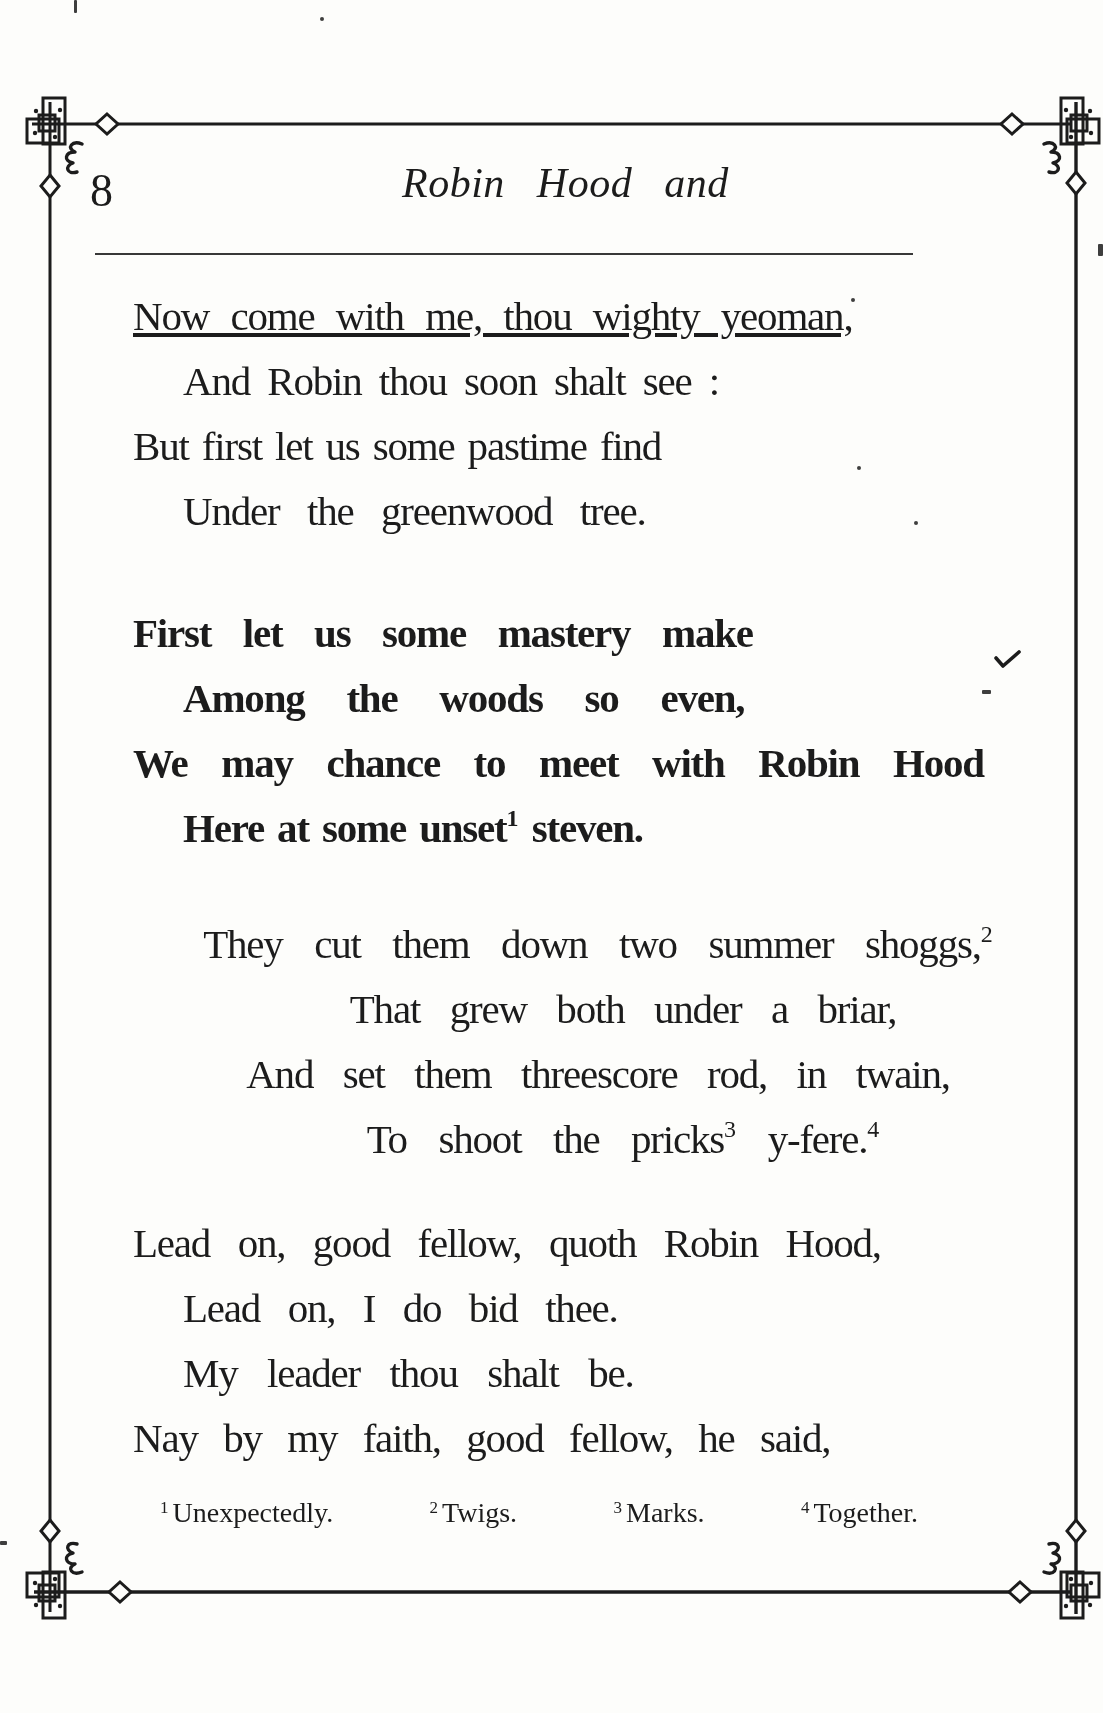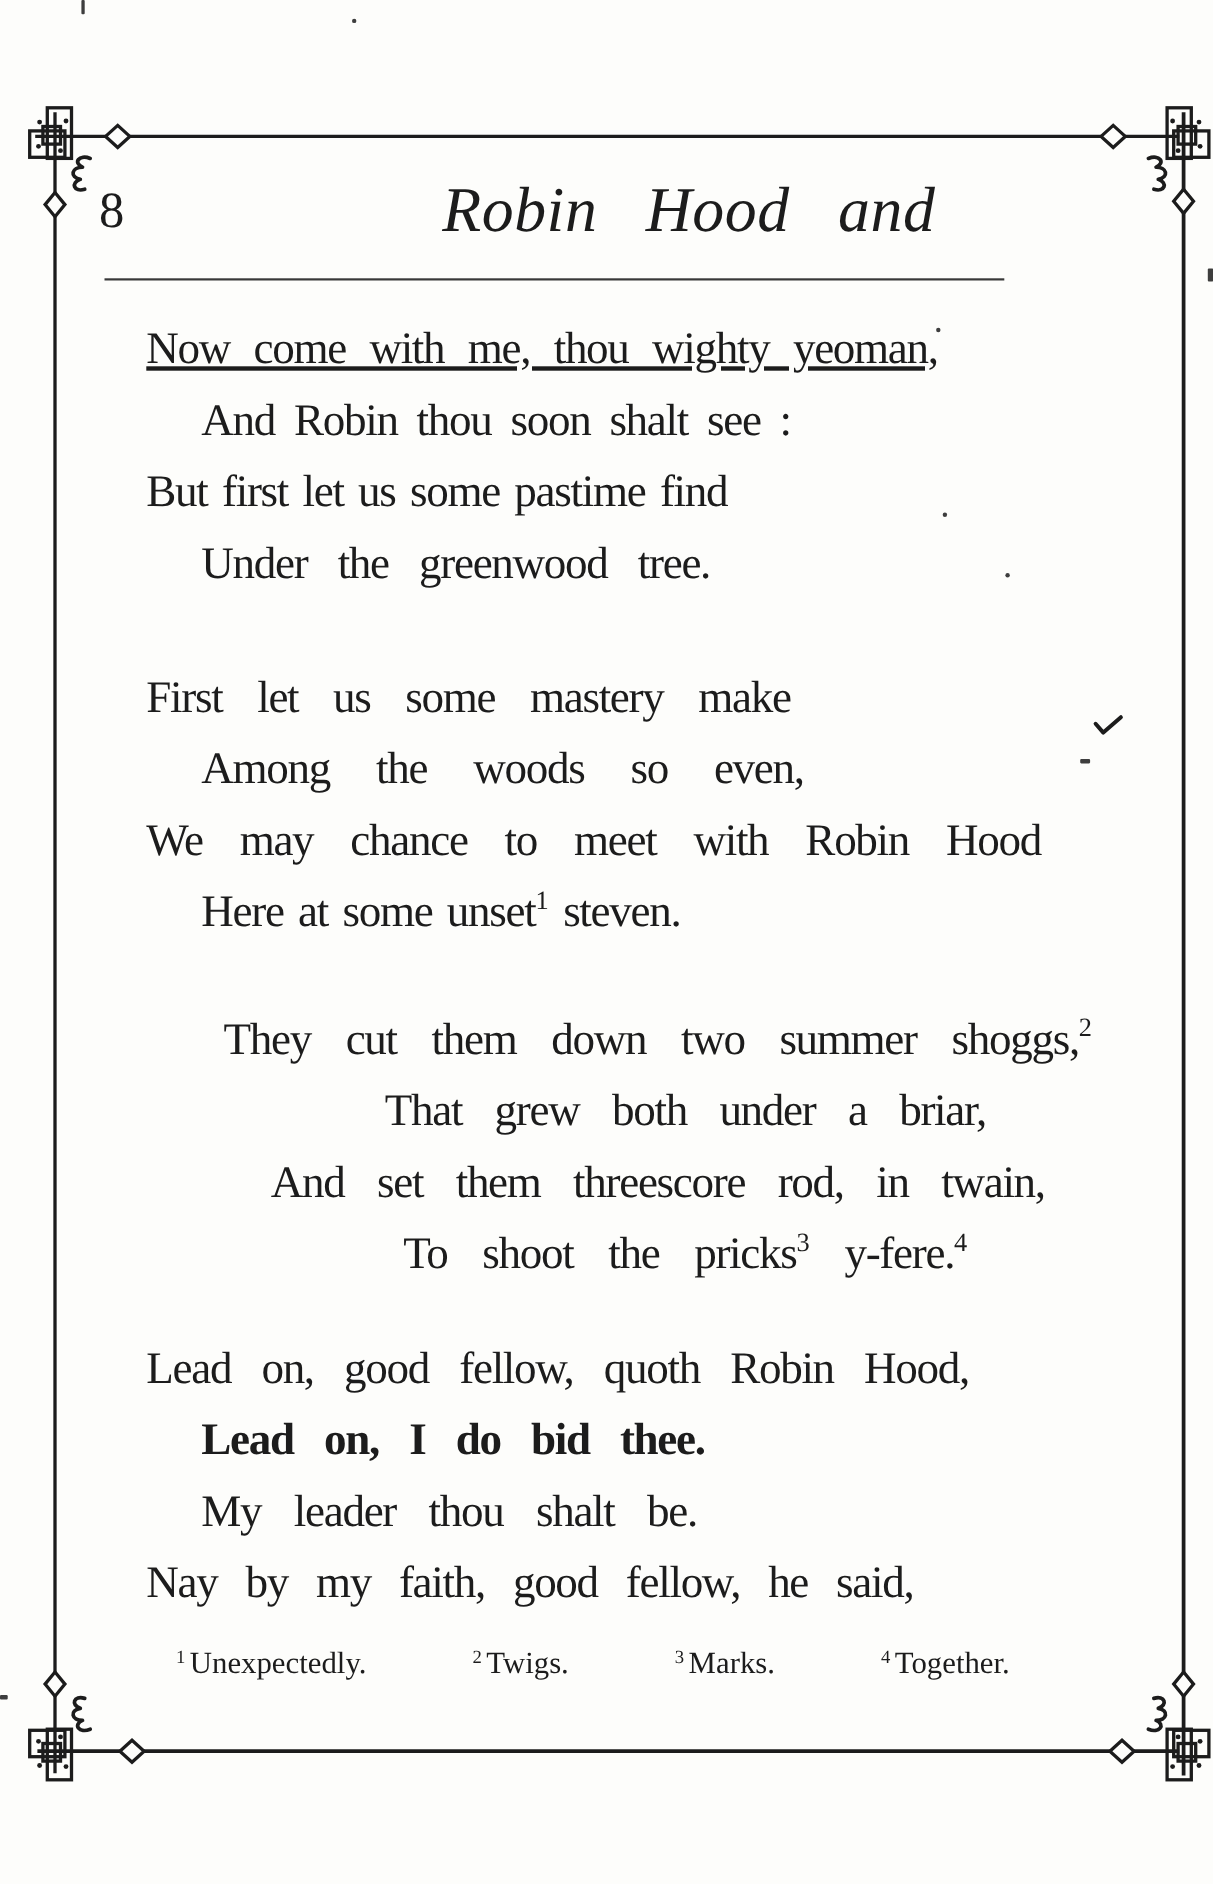--- a/index.html
+++ b/index.html
@@ -18,21 +18,21 @@
     background:var(--paper);
   }
   .border-svg{position:absolute;left:0;top:0;width:1103px;height:1713px;}
 
   .page-number{
     position:absolute;left:90px;top:168px;
     font-size:46px;line-height:1;letter-spacing:0;
   }
   .running-title{
     position:absolute;left:402px;top:162px;
-    font-style:italic;font-size:58px;line-height:1;
+    font-style:italic;font-size:42px;line-height:1;
     word-spacing:0.5em;letter-spacing:0.5px;white-space:nowrap;
   }
   .header-rule{
     position:absolute;left:95px;top:253px;width:818px;height:2px;
     background:var(--ink);opacity:.88;
   }
 
   .poem{position:absolute;left:133px;top:0;width:930px;}
   .stanza{position:absolute;left:0;width:930px;}
   .line{
@@ -149,35 +149,35 @@
     <div class="header-rule"></div>
   </header>
 
   <main class="poem" id="poem">
       <div class="stanza" style="top: 284px;">
         <p class="line" style="word-spacing: 0.3em; text-decoration: underline;"><span>Now come with me, thou wighty yeoman,</span></p>
         <p class="line indent" style="word-spacing: 0.2em;"><span>And Robin thou soon shalt see :</span></p>
         <p class="line" style="word-spacing: 0.1em;"><span>But first let us some pastime find</span></p>
         <p class="line indent" style="word-spacing: 0.45em;"><span>Under the greenwood tree.</span></p>
       </div>
-      <div class="stanza" style="top: 601px;">
+      <div class="stanza" style="top: 601px; font-weight: bold;">
         <p class="line" style="word-spacing: 0.55em;"><span>First let us some mastery make</span></p>
         <p class="line indent" style="word-spacing: 0.8em;"><span>Among the woods so even,</span></p>
         <p class="line" style="word-spacing: 0.6em;"><span>We may chance to meet with Robin Hood</span></p>
         <p class="line indent" style="word-spacing: 0.1em;"><span>Here at some unset</span><sup>1</sup><span> steven.</span></p>
       </div>
       <div class="stanza" style="top: 912px; text-align: center;">
         <p class="line" style="word-spacing: 0.55em;"><span>They cut them down two summer shoggs,</span><sup>2</sup></p>
         <p class="line indent" style="word-spacing: 0.5em;"><span>That grew both under a briar,</span></p>
         <p class="line" style="word-spacing: 0.5em;"><span>And set them threescore rod, in twain,</span></p>
         <p class="line indent" style="word-spacing: 0.55em;"><span>To shoot the pricks</span><sup>3</sup><span> y-fere.</span><sup>4</sup></p>
       </div>
       <div class="stanza" style="top: 1211px;">
         <p class="line" style="word-spacing: 0.45em;"><span>Lead on, good fellow, quoth Robin Hood,</span></p>
-        <p class="line indent" style="word-spacing: 0.45em; font-weight: bold;"><span>Lead on, I do bid thee.</span></p>
+        <p class="line indent" style="word-spacing: 0.45em;"><span>Lead on, I do bid thee.</span></p>
         <p class="line indent" style="word-spacing: 0.5em;"><span>My leader thou shalt be.</span></p>
         <p class="line" style="word-spacing: 0.4em;"><span>Nay by my faith, good fellow, he said,</span></p>
       </div>
     </main>
 
   <footer class="footnotes" id="footnotes">
       <span class="footnote"><sup>1</sup><span>Unexpectedly.</span></span>
       <span class="footnote"><sup>2</sup><span>Twigs.</span></span>
       <span class="footnote"><sup>3</sup><span>Marks.</span></span>
       <span class="footnote"><sup>4</sup><span>Together.</span></span>

